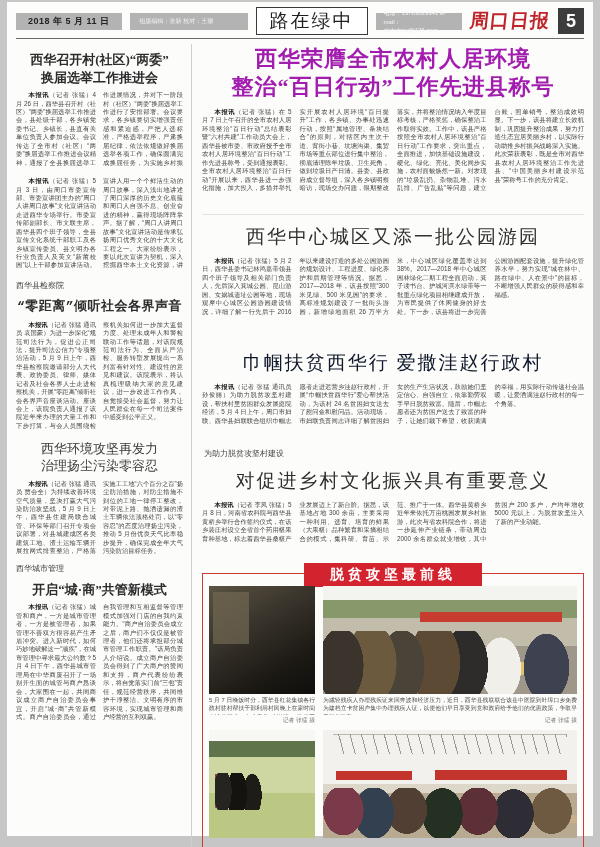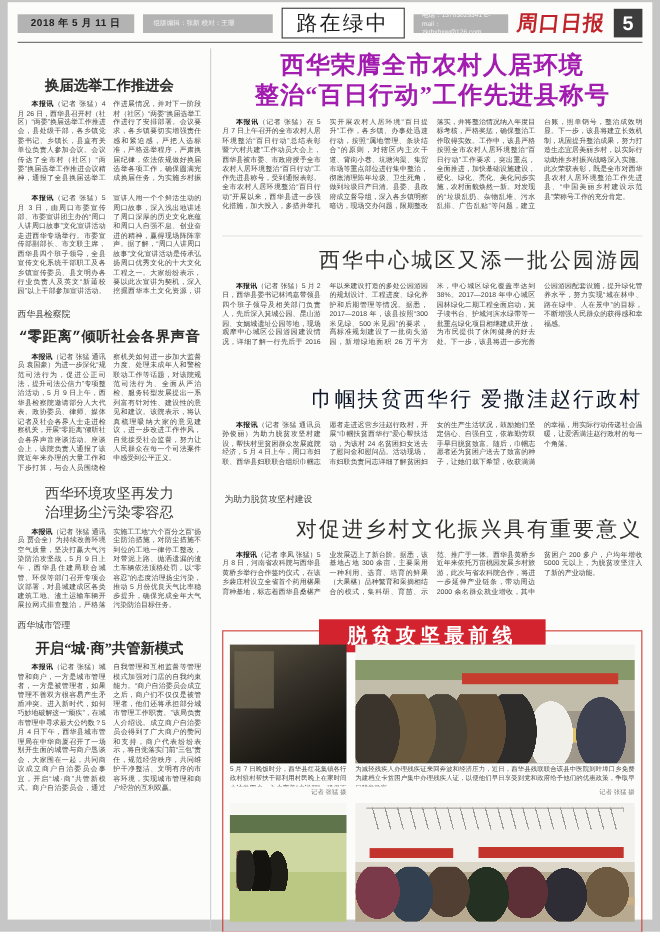--- a/index.html
+++ b/index.html
@@ -33,33 +33,33 @@
   .t1.sans{font-family:Liberation Mono, monospace;font-weight:800;letter-spacing:.5px;}
   p.body{margin:0 0 2px;text-indent:2em;font-size:6.3px;line-height:1.34;text-align:justify;
          color:#454545;overflow:hidden;}
   .b2{column-count:2;column-gap:7px;}
   .b4{column-count:4;column-gap:8px;}
   .lead{color:#111;}
 
   .mainT{font-family:"Liberation Serif","DejaVu Serif",serif;font-size:22px;font-weight:600;
          text-align:center;color:#a21caf;line-height:1.25;letter-spacing:1px;margin:1px 0 8px;}
   .t2{font-family:"Liberation Serif","DejaVu Serif",serif;font-size:19px;font-weight:500;
-      text-align:right;color:#303030;letter-spacing:2px;margin:9px 0 7px;}
+      text-align:center;color:#303030;letter-spacing:2px;margin:9px 0 7px;}
   .t2.light{color:#0f172a;}
   .k2{font-size:8px;color:#444;margin:7px 0 0 2px;}
   .sep{border-top:1px solid #e3e3e3;margin-top:6px;}
 
   
   .h-a1{height:84px}.h-a2{height:96px}.h-a3{height:112px}.h-a4{height:76px}.h-a5{height:142px}
   .h-m1{height:100px}.h-m2{height:84px}.h-m3{height:58px}.h-m4{height:60px}
 
   
   .ps{border:1px solid #cf3a34;margin-top:12px;position:relative;padding:12px 6px 4px;}
   .ps-title{position:absolute;top:-11px;left:50%;transform:translateX(-50%);background:#d2232e;
-            color:#fff;font-weight:bold;font-size:18px;padding:3px 26px;letter-spacing:4px;white-space:nowrap;}
+            color:#fff;font-weight:bold;font-size:14px;padding:3px 26px;letter-spacing:4px;white-space:nowrap;}
   .prow{display:grid;grid-template-columns:106px 1fr;gap:8px;margin-bottom:5px;}
   figure{margin:0;}
   .ph{height:108px;position:relative;overflow:hidden;background:#888;}
   .cap{font-size:5.8px;line-height:1.45;color:#4a4a4a;text-align:justify;margin-top:2px;height:19px;overflow:hidden;}
   .credit{display:block;text-align:right;color:#7a7a7a;font-size:5.8px;margin-top:1px;}
 
   
   .ph1{background:linear-gradient(150deg,#5b5342 0%,#38332b 38%,#1d1a15 72%,#0f0e0b 100%);}
   .ph1 .wall{position:absolute;left:4%;top:6%;width:34%;height:48%;background:#6f6652;opacity:.75;}
   .ph1 .fg{position:absolute;bottom:4%;left:26%;width:70%;height:70%;background:
@@ -123,21 +123,21 @@
     <div class="pagenum">5</div>
   </div>
   <div class="hdr-rule"></div>
 
   <div class="content">
 
     <div class="leftcol">
 
       <div>
         <div class="t1">
-          <br>
+          <span>西华召开村(社区)“两委”</span><br>
           <span>换届选举工作推进会</span>
         </div>
         <p class="body b2 h-a1"><b class="lead">本报讯</b><span>（记者 张猛）4 月 26 日，西华县召开村（社区）“两委”换届选举工作推进会，县处级干部，各乡镇党委书记、乡镇长，县直有关单位负责人参加会议。会议传达了全市村（社区）“两委”换届选举工作推进会议精神，通报了全县换届选举工作进展情况，并对下一阶段村（社区）“两委”换届选举工作进行了安排部署。会议要求，各乡镇要切实增强责任感和紧迫感，严把人选标准，严格选举程序，严肃换届纪律，依法依规做好换届选举各项工作，确保圆满完成换届任务，为实施乡村振兴战略提供坚强的组织保证。</span></p>
       </div>
 
       <div>
         <p class="body b2 h-a2"><b class="lead">本报讯</b><span>（记者 张猛）5 月 3 日，由周口市委宣传部、市委宣讲团主办的“周口人讲周口故事”文化宣讲活动走进西华专场举行。市委宣传部副部长、市文联主席，西华县四个班子领导，全县宣传文化系统干部职工及各乡镇宣传委员、县文明办各行业负责人及英文“新莆校园”以上干部参加宣讲活动。宣讲人用一个个鲜活生动的周口故事，深入浅出地讲述了周口深厚的历史文化底蕴和周口人自强不息、创业奋进的精神，赢得现场阵阵掌声。据了解，“周口人讲周口故事”文化宣讲活动是传承弘扬周口优秀文化的十大文化工程之一。大家纷纷表示，要以此次宣讲为契机，深入挖掘西华本土文化资源，讲好西华故事，传播西华声音，努力打造“源远文化名城”，为建设文化强县凝聚强大精神力量，对促进乡村文化振兴具有重要意义。</span></p>
       </div>
 
       <div>

